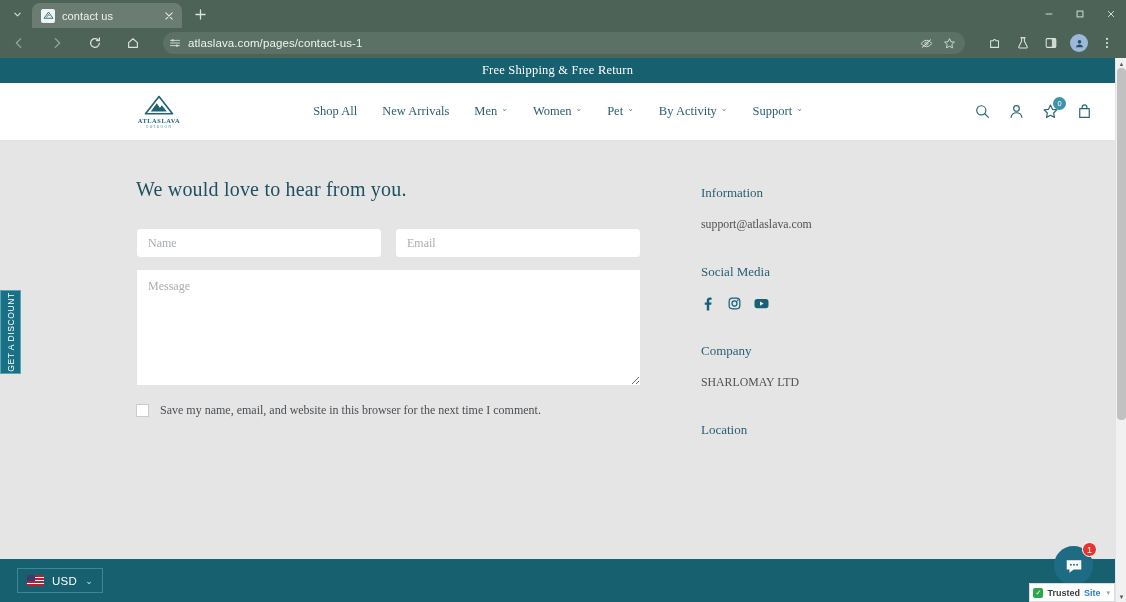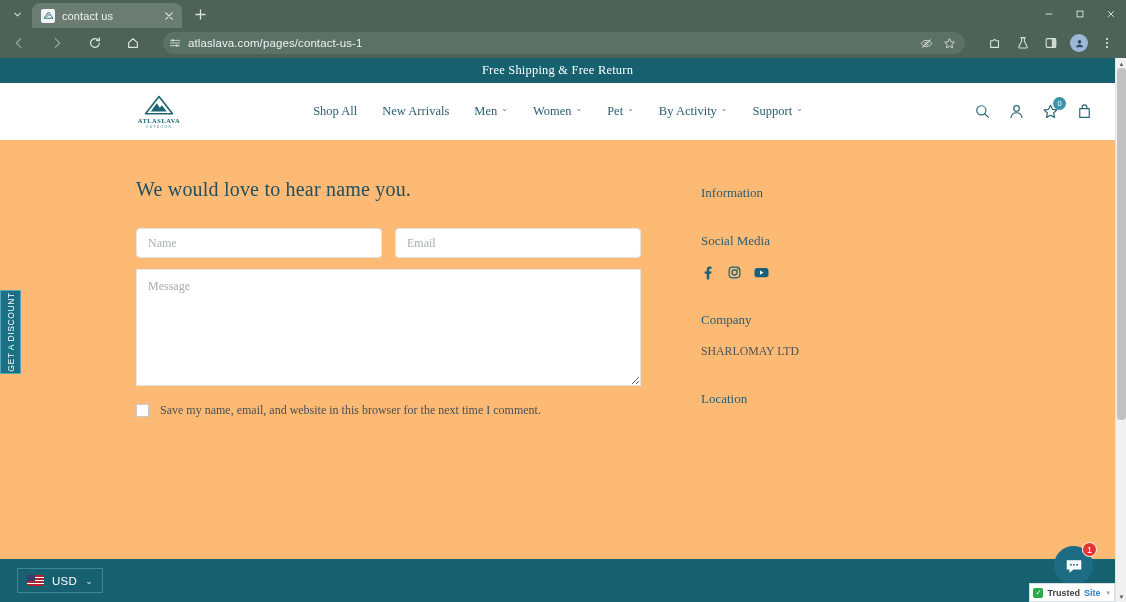--- a/index.html
+++ b/index.html
@@ -145,21 +145,21 @@
   .viewport {
     position: relative;
     width: 1126px;
     height: 544px;
     background: #fff;
     overflow: hidden;
   }
   .page {
     position: absolute;
     inset: 0 11px 0 0;
-    background: #fdba74;
+    background: #e5e5e5;
   }
 
   
   .announce {
     height: 25px;
     background: #16606f;
     display:flex; align-items:center; justify-content:center;
     color:#fff;
     font-family: "Liberation Serif", serif;
     font-size: 12.5px;
@@ -651,38 +651,39 @@
             <svg width="17" height="17" viewBox="0 0 20 20">
                 <path d="M4.4 6.6h11.2V17H4.4z" fill="none" stroke="currentColor" stroke-width="1.4" stroke-linejoin="round"></path>
                 <path d="M7.2 6.6V5a2.8 2.8 0 0 1 5.6 0v1.6" fill="none" stroke="currentColor" stroke-width="1.4" stroke-linecap="round"></path>
               </svg>
           </span>
         </div>
       </div>
 
       <div class="main">
         <div class="col-left">
-          <h1 class="title">We would love to hear name you.</h1>
+          <h1 class="title">We would love to hear from you.</h1>
 
           <div class="field-row">
             <input class="inp" type="text" placeholder="Name" style="">
             <input class="inp" type="text" placeholder="Email" style="">
           </div>
 
           <textarea class="ta" placeholder="Message" style=""></textarea>
 
           <div class="check-row">
             <span class="cbox"></span>
             <span class="check-label">Save my name, email, and website in this browser for the next time I comment.</span>
           </div>
 
         </div>
 
         <div class="col-right">
           <div class="r-head">Information</div>
+          <div class="r-text">support@atlaslava.com</div>
 
           <div class="r-head sp">Social Media</div>
           <div class="socials">
             <span class="soc">
               <svg width="14" height="14" viewBox="0 0 16 16">
                   <path d="M10.6 3.2h1.5V.8C11.8.75 11 .7 10 .7c-2 0-3.4 1.2-3.4 3.5v2H4.3v2.7h2.3v6.4h2.8V8.9h2.3l.35-2.7H9.4V4.5c0-.8.2-1.3 1.2-1.3z" fill="currentColor"></path>
                 </svg>
             </span>
             <span class="soc">
               <svg width="13" height="13" viewBox="0 0 16 16">

